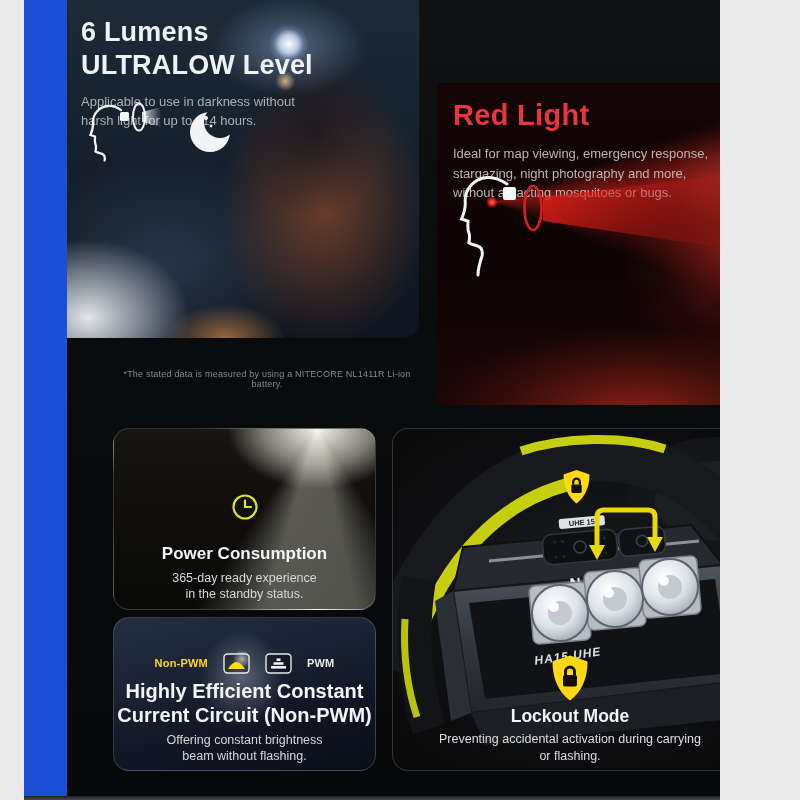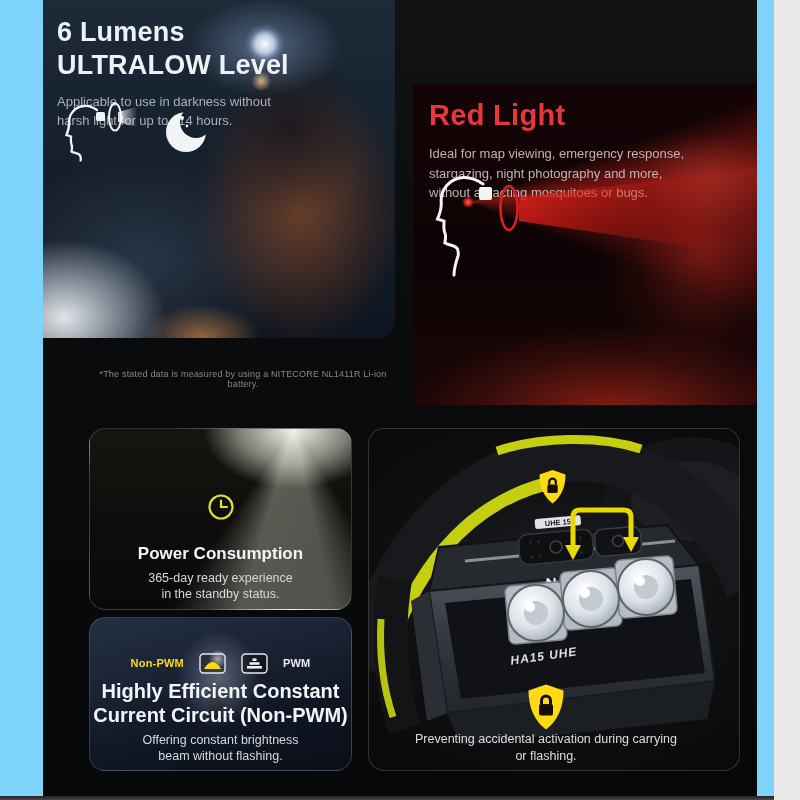--- a/index.html
+++ b/index.html
@@ -1,17 +1,17 @@
 <!DOCTYPE html>
 <html><head>
 <meta charset="utf-8">
 <style>
   html,body{margin:0;padding:0;background:#e9e9e9;}
-  .page{position:relative;width:774px;height:800px;background:#7dd3fc;overflow:hidden;
-        font-family:"Liberation Sans",sans-serif;-webkit-font-smoothing:antialiased;}
+  .page{position:relative;width:696px;height:800px;background:#1d4ed8;overflow:hidden;
+        font-family:"Liberation Sans",sans-serif;margin-left:24px;-webkit-font-smoothing:antialiased;}
   .canvas{position:absolute;left:43px;top:0;width:714px;height:800px;
         background:linear-gradient(180deg,#111214 0%,#0a0b0c 40%,#07080a 100%);}
   .bottom-strip{position:absolute;left:0;bottom:0;width:800px;height:4px;
         background:linear-gradient(180deg,#212224,#47494c);}
 
   
   .photo-ul{position:absolute;left:0;top:0;width:352px;height:338px;border-radius:0 0 16px 0;overflow:hidden;
     background:
       radial-gradient(circle 20px at 63% 13%, rgba(255,255,255,.98) 0%, rgba(215,230,255,.8) 45%, rgba(160,190,235,.25) 75%, rgba(160,190,235,0) 100%),
       radial-gradient(ellipse 110px 70px at 63% 14%, rgba(170,200,245,.4), rgba(170,200,245,0) 70%),
@@ -291,20 +291,21 @@
           <polygon points="254,108 270,108 262,123" fill="#e8d900"></polygon>
         </g>
       </svg>
 
       <div class="lockout">
         <svg width="42" height="48" viewBox="0 0 42 48" style="margin:0 auto">
           <path d="M21 1.5 L38.5 7.5 C38.5 24 33 37.5 21 46.5 C9 37.5 3.5 24 3.5 7.5 Z" fill="#ffd912"></path>
           <rect x="14" y="21" width="14" height="11.5" rx="2" fill="#141006"></rect>
           <path d="M16.5 21 V17.5 A4.5 4.5 0 0 1 25.5 17.5 V21" fill="none" stroke="#141006" stroke-width="3"></path>
         </svg>
+        <h3 class="lockout-h">Lockout Mode</h3>
         <p class="lockout-p">
           <span>Preventing accidental activation during carrying</span><br>
           <span>or flashing.</span>
         </p>
       </div>
     </section>
 
   </div>
   <div class="bottom-strip"></div>
 </div>

